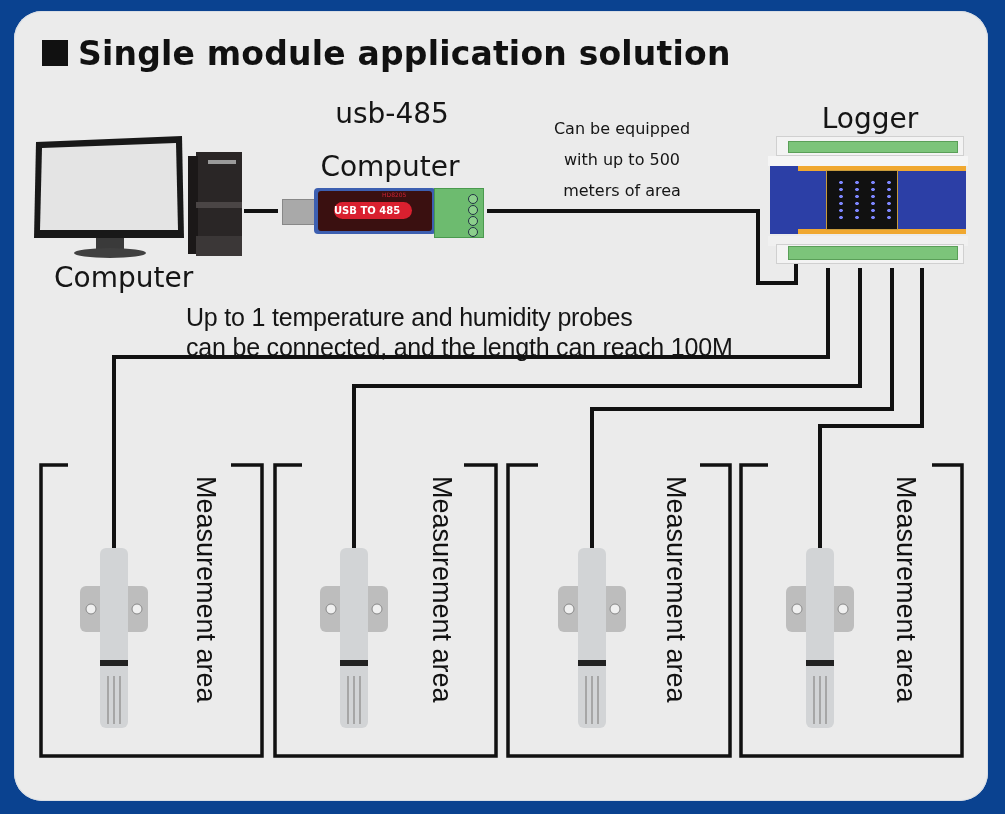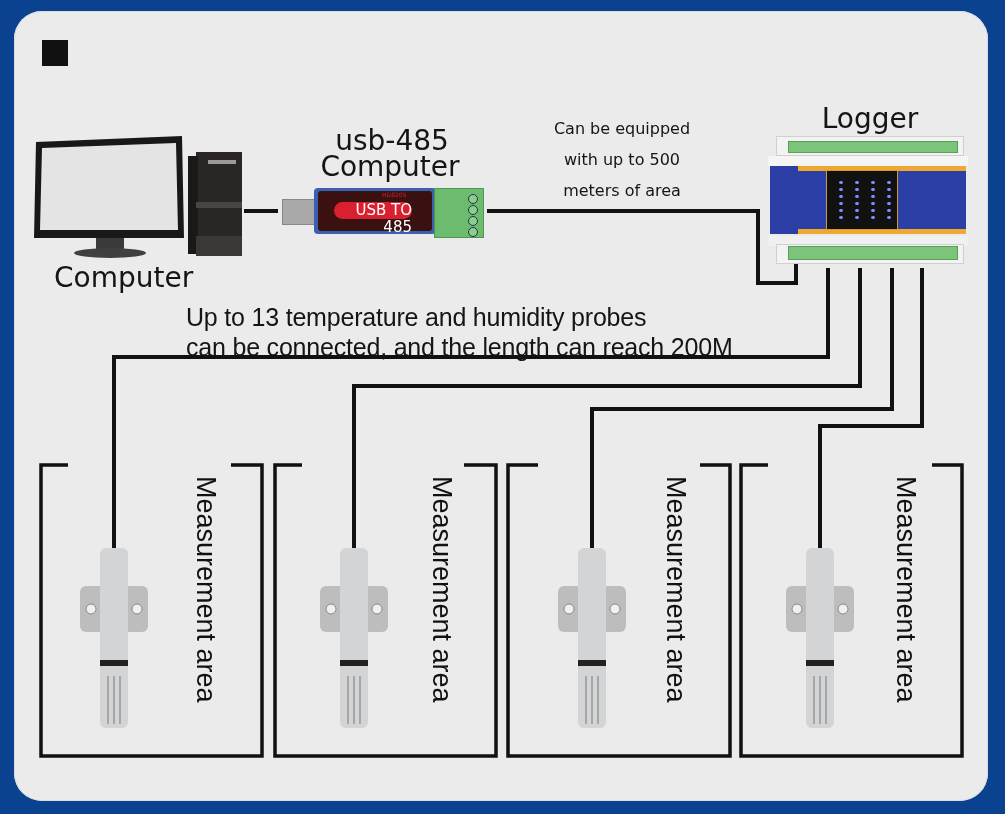--- a/index.html
+++ b/index.html
@@ -33,20 +33,21 @@
   }
   .device { position: absolute; }
 </style>
 </head>
 <body>
 
 <div class="panel"></div>
 
 <div class="title">
   <span class="sq"></span>
+  <span>Single module application solution</span>
 </div>
 
 <svg class="wires" width="1005" height="814">
   <g stroke="#111" stroke-width="4" fill="none">
 
     <line x1="244" y1="211" x2="278" y2="211"></line>
 
     <polyline points="487,211 758,211 758,283 796,283 796,255"></polyline>
 
     <polyline points="828,268 828,357 114,357 114,548"></polyline>
@@ -77,28 +78,28 @@
   <rect x="164" y="66" width="48" height="6" fill="#4a4545"></rect>
   <rect x="164" y="100" width="48" height="20" fill="#3b3737"></rect>
 
   <polygon points="4,6 150,0 152,102 2,102" fill="#181818"></polygon>
   <polygon points="10,12 144,7 146,94 8,94" fill="#e4e4e4"></polygon>
   <rect x="64" y="102" width="28" height="12" fill="#3a3a3a"></rect>
   <ellipse cx="78" cy="117" rx="36" ry="5" fill="#404040"></ellipse>
 </svg>
 <div class="lbl lbl-lg" style="left:54px; top:262px;">Computer</div>
 
-<div class="lbl lbl-lg" style="left:312px; top:125px; width:160px;">usb-485</div>
+<div class="lbl lbl-lg" style="left:312px; top:98px; width:160px;">usb-485</div>
 <div class="lbl lbl-lg" style="left:300px; top:151px; width:180px;">Computer</div>
 
 <div class="device" style="left:282px; top:186px; width:206px; height:52px;">
   <div style="position:absolute; left:0; top:13px; width:34px; height:24px; background:#a9a9a9; border:1px solid #888;"></div>
   <div style="position:absolute; left:32px; top:2px; width:122px; height:46px; background:#3d5fb0; border-radius:4px;"></div>
   <div style="position:absolute; left:36px; top:5px; width:114px; height:40px; background:#3a1010; border-radius:3px;"></div>
-  <div style="position:absolute; left:52px; top:16px; width:78px; height:17px; background:#d9202f; border-radius:9px; color:#fff; font-size:15px; font-weight:normal; text-align:right; line-height:17px;">USB TO 485</div>
+  <div style="position:absolute; left:52px; top:16px; width:78px; height:17px; background:#d9202f; border-radius:9px; color:#fff; font-size:10px; font-weight:bold; text-align:left; line-height:17px;">USB TO 485</div>
   <div style="position:absolute; left:100px; top:5px; color:#c23; font-size:6px;">HD8205</div>
   <div style="position:absolute; left:152px; top:2px; width:48px; height:48px; background:#6dbb6f; border:1px solid #4a9a4e;">
     <div style="position:absolute; right:5px; top:5px; width:8px; height:8px; border-radius:50%; border:1px solid #234; background:#8ccf8c;"></div>
     <div style="position:absolute; right:5px; top:16px; width:8px; height:8px; border-radius:50%; border:1px solid #234; background:#8ccf8c;"></div>
     <div style="position:absolute; right:5px; top:27px; width:8px; height:8px; border-radius:50%; border:1px solid #234; background:#8ccf8c;"></div>
     <div style="position:absolute; right:5px; top:38px; width:8px; height:8px; border-radius:50%; border:1px solid #234; background:#8ccf8c;"></div>
   </div>
 </div>
 
 <div class="lbl lbl-md" style="left:500px; top:113px; width:244px;">Can be equipped</div>
@@ -117,22 +118,22 @@
   <div style="position:absolute; left:58px; top:34px; width:70px; height:58px; background:#111; border:1px solid #c89b3c;">
     <div style="position:absolute; left:6px; top:8px; width:58px; height:42px;
       background-image: radial-gradient(circle, #7d86ff 1.5px, transparent 2px);
       background-size: 16px 7px;"></div>
   </div>
   <div style="position:absolute; left:0; top:100px; width:200px; height:10px; background:#f0f0f0;"></div>
   <div style="position:absolute; left:8px; top:108px; width:186px; height:18px; background:#f3f3f3; border:1px solid #d0d0d0;"></div>
   <div style="position:absolute; left:20px; top:110px; width:168px; height:12px; background:#7cc47a; border:1px solid #5a9f58;"></div>
 </div>
 
-<div class="lbl lbl-cond" style="left:186px; top:302px;">Up to 13 temperature and humidity probes</div>
-<div class="lbl lbl-cond" style="left:186px; top:332px;">can be connected, and the length can reach 200M</div>
+<div class="lbl lbl-cond" style="left:186px; top:302px;">Up to 1 temperature and humidity probes</div>
+<div class="lbl lbl-cond" style="left:186px; top:332px;">can be connected, and the length can reach 100M</div>
 
 <svg class="device" style="left:76px; top:546px;" width="76" height="186" viewBox="0 0 76 186">
   <rect x="4" y="40" width="68" height="46" rx="6" fill="#bdbdbd"></rect>
   <circle cx="15" cy="63" r="5" fill="#f0f0f0" stroke="#888"></circle>
   <circle cx="61" cy="63" r="5" fill="#f0f0f0" stroke="#888"></circle>
   <rect x="24" y="2" width="28" height="180" rx="6" fill="#d2d4d6"></rect>
   <rect x="24" y="114" width="28" height="6" fill="#222"></rect>
   <line x1="32" y1="130" x2="32" y2="178" stroke="#a6a6a6" stroke-width="2"></line>
   <line x1="38" y1="130" x2="38" y2="178" stroke="#a6a6a6" stroke-width="2"></line>
   <line x1="44" y1="130" x2="44" y2="178" stroke="#a6a6a6" stroke-width="2"></line>

